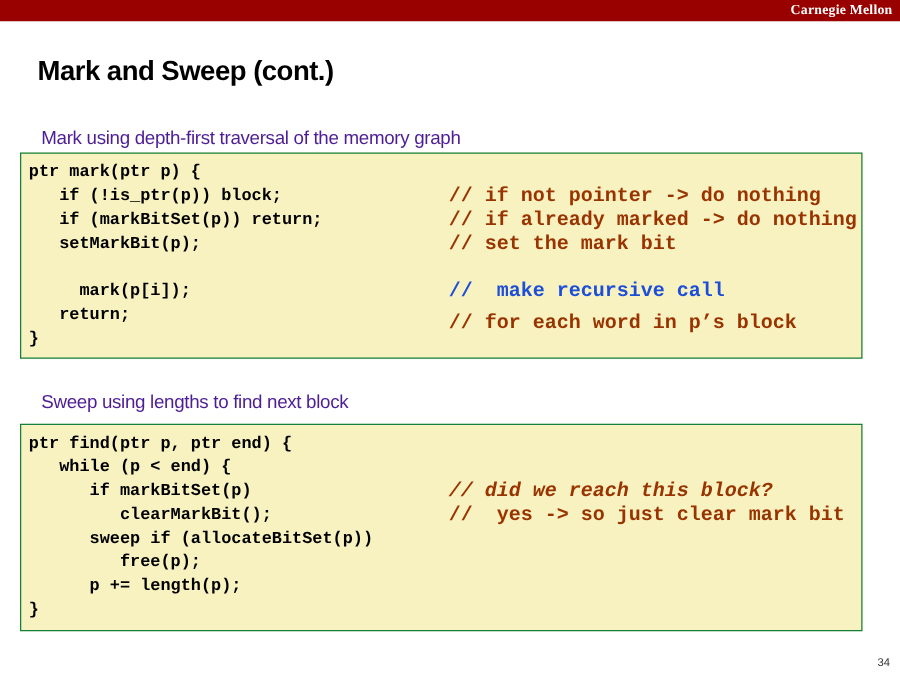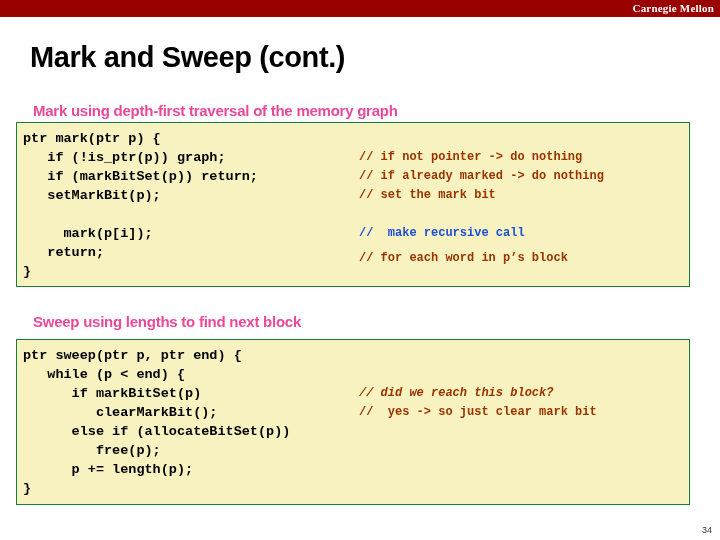--- a/index.html
+++ b/index.html
@@ -35,34 +35,34 @@
     letter-spacing: 0.2px;
     line-height: 14px;
     white-space: nowrap;
   }
 
   
   .slide-title {
     position: absolute;
     left: 30px;
     top: 40px;
-    font-size: 29px;
+    font-size: 22px;
     font-weight: bold;
     color: #000000;
     letter-spacing: -0.4px;
     line-height: 34px;
     white-space: nowrap;
   }
 
   
   .section-heading {
     position: absolute;
     font-size: 15px;
-    font-weight: bold;
-    color: #ec4899;
+    font-weight: normal;
+    color: #4c1d95;
     letter-spacing: -0.25px;
     white-space: nowrap;
   }
   #heading-mark { left: 33px; top: 102px; }
   #heading-sweep { left: 33px; top: 313px; }
 
   
   .code-box {
     position: absolute;
     left: 16px;
@@ -90,21 +90,21 @@
     display: inline-block;
     white-space: pre;
   }
   .code-line .code-comment {
     position: absolute;
     left: 336px;
     top: 0;
     white-space: pre;
     color: #993300;
     font-family: "Liberation Mono", "DejaVu Sans Mono", monospace;
-    font-size: 12px;
+    font-size: 16px;
     font-weight: bold;
   }
 
   
   .page-number {
     position: absolute;
     right: 8px;
     bottom: 4px;
     font-size: 9px;
     color: #333333;
@@ -117,35 +117,35 @@
 <div class="banner">
   <div class="banner-brand">Carnegie Mellon</div>
 </div>
 
 <div class="slide-title">Mark and Sweep (cont.)</div>
 
 <div class="section-heading" id="heading-mark">Mark using depth-first traversal of the memory graph</div>
 
 <div class="code-box" id="code-box-mark" style="background: rgb(247, 242, 192);">
     <div class="code-line"><span class="code-text">ptr mark(ptr p) {</span></div>
-    <div class="code-line"><span class="code-text">   if (!is_ptr(p)) graph;</span><span class="code-comment" style="color: rgb(153, 51, 0);">// if not pointer -&gt; do nothing</span></div>
+    <div class="code-line"><span class="code-text">   if (!is_ptr(p)) block;</span><span class="code-comment" style="color: rgb(153, 51, 0);">// if not pointer -&gt; do nothing</span></div>
     <div class="code-line"><span class="code-text">   if (markBitSet(p)) return;</span><span class="code-comment" style="color: rgb(153, 51, 0);">// if already marked -&gt; do nothing</span></div>
     <div class="code-line"><span class="code-text">   setMarkBit(p);</span><span class="code-comment" style="color: rgb(153, 51, 0);">// set the mark bit</span></div>
     <div class="code-line"><span class="code-comment" style="color: rgb(153, 51, 0); margin-top: 44px;">// for each word in p’s block</span></div>
     <div class="code-line"><span class="code-text">     mark(p[i]);</span><span class="code-comment" style="color: #1d4ed8;">//  make recursive call</span></div>
     <div class="code-line"><span class="code-text">   return;</span></div>
     <div class="code-line"><span class="code-text">}</span></div>
   </div>
 
 <div class="section-heading" id="heading-sweep">Sweep using lengths to find next block</div>
 
 <div class="code-box" id="code-box-sweep" style="background: rgb(247, 242, 192);">
-    <div class="code-line"><span class="code-text">ptr sweep(ptr p, ptr end) {</span></div>
+    <div class="code-line"><span class="code-text">ptr find(ptr p, ptr end) {</span></div>
     <div class="code-line"><span class="code-text">   while (p &lt; end) {</span></div>
     <div class="code-line"><span class="code-text">      if markBitSet(p)</span><span class="code-comment" style="color: rgb(153, 51, 0); font-style: italic;">// did we reach this block?</span></div>
     <div class="code-line"><span class="code-text">         clearMarkBit();</span><span class="code-comment" style="color: rgb(153, 51, 0);">//  yes -&gt; so just clear mark bit</span></div>
-    <div class="code-line"><span class="code-text">      else if (allocateBitSet(p))</span></div>
+    <div class="code-line"><span class="code-text">      sweep if (allocateBitSet(p))</span></div>
     <div class="code-line"><span class="code-text">         free(p);</span></div>
     <div class="code-line"><span class="code-text">      p += length(p);</span></div>
     <div class="code-line"><span class="code-text">}</span></div>
   </div>
 
 <div class="page-number">34</div>
 
 </body></html>

